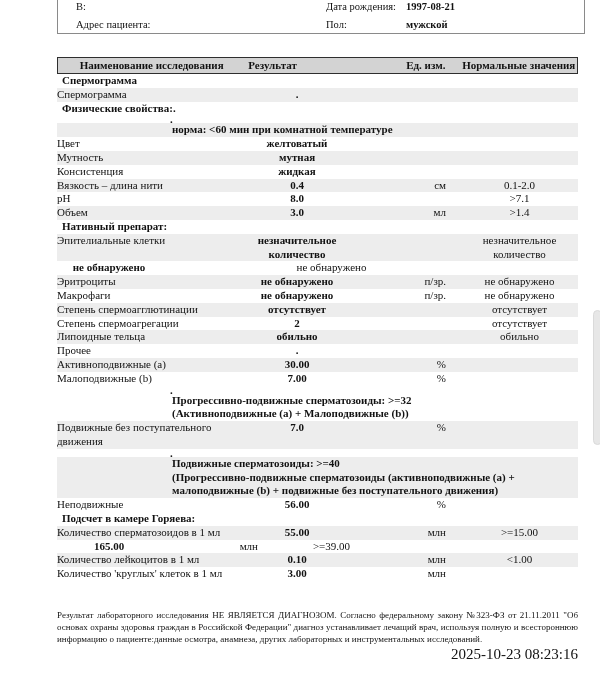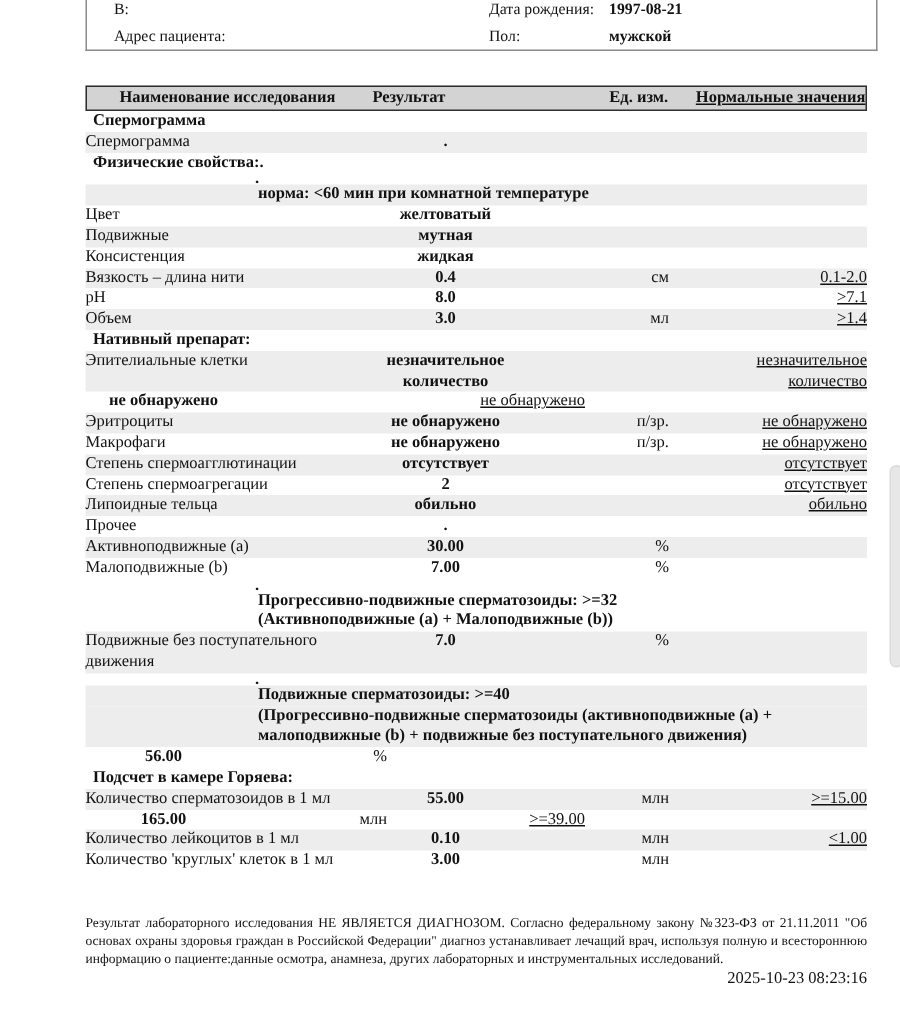--- a/index.html
+++ b/index.html
@@ -25,38 +25,38 @@
   
   .report{position:absolute;left:57px;top:57px;width:521px;font-size:11px;}
   .thead{
     display:flex;background:var(--header-bg);
     border:1px solid var(--border-dark);
     font-weight:bold;line-height:15px;height:17px;
   }
   .c1{width:188px;}
   .c2{width:104px;text-align:center;}
   .c3{width:112px;text-align:right;padding-right:15px;}
-  .c4{width:117px;text-align:right;text-decoration:underline;}
+  .c4{width:117px;text-align:center;}
   .thead .c1{text-align:center;}
   .thead .c2{text-align:left;padding-left:3px;}
   .row{display:flex;line-height:13.8px;align-items:flex-start;}
   .row .c2,.row .c3,.row .c4{white-space:nowrap;}
   .row .c2{font-weight:bold;}
   .shade{background:var(--shade);}
   .section-row{font-weight:bold;line-height:13.8px;padding-left:5px;}
   .dot-line{line-height:8px;height:8px;padding-left:113px;font-weight:bold;overflow:hidden;}
   .anno-line{line-height:13.8px;padding-left:115px;font-weight:bold;white-space:nowrap;}
   
   .disclaimer{
     position:absolute;left:57px;top:609px;width:521px;
     font-size:9px;line-height:12px;text-align:justify;
   }
   .datetime{
     position:absolute;right:22px;top:646px;width:556px;
-    font-size:11px;text-align:right;
+    font-size:15px;text-align:right;
   }
   
   .scroll-thumb{
     position:absolute;right:-2px;top:310px;width:9px;height:135px;
     background:var(--thumb);border:1px solid #dadada;border-radius:5px;
   }
 </style>
 </head>
 <body>
 
@@ -95,21 +95,21 @@
       <div class="anno-line shade">норма: &lt;60 мин при комнатной температуре</div>
       <div class="row">
         <div class="c1">Цвет</div>
         <div class="c2">
           <div>желтоватый</div>
         </div>
         <div class="c3"></div>
         <div class="c4"></div>
       </div>
       <div class="row shade">
-        <div class="c1">Подвижные</div>
+        <div class="c1">Мутность</div>
         <div class="c2">
           <div>мутная</div>
         </div>
         <div class="c3"></div>
         <div class="c4"></div>
       </div>
       <div class="row">
         <div class="c1">Консистенция</div>
         <div class="c2">
           <div>жидкая</div>
@@ -252,20 +252,21 @@
           <div>7.0</div>
         </div>
         <div class="c3">%</div>
         <div class="c4"></div>
       </div>
       <div class="dot-line">.</div>
       <div class="anno-line shade">Подвижные сперматозоиды: &gt;=40</div>
       <div class="anno-line shade">(Прогрессивно-подвижные сперматозоиды (активноподвижные (a) +</div>
       <div class="anno-line shade">малоподвижные (b) + подвижные без поступательного движения)</div>
       <div class="row">
+        <div class="c1">Неподвижные</div>
         <div class="c2">
           <div>56.00</div>
         </div>
         <div class="c3">%</div>
         <div class="c4"></div>
       </div>
       <div class="section-row">Подсчет в камере Горяева:</div>
       <div class="row shade">
         <div class="c1">Количество сперматозоидов в 1 мл</div>
         <div class="c2">

